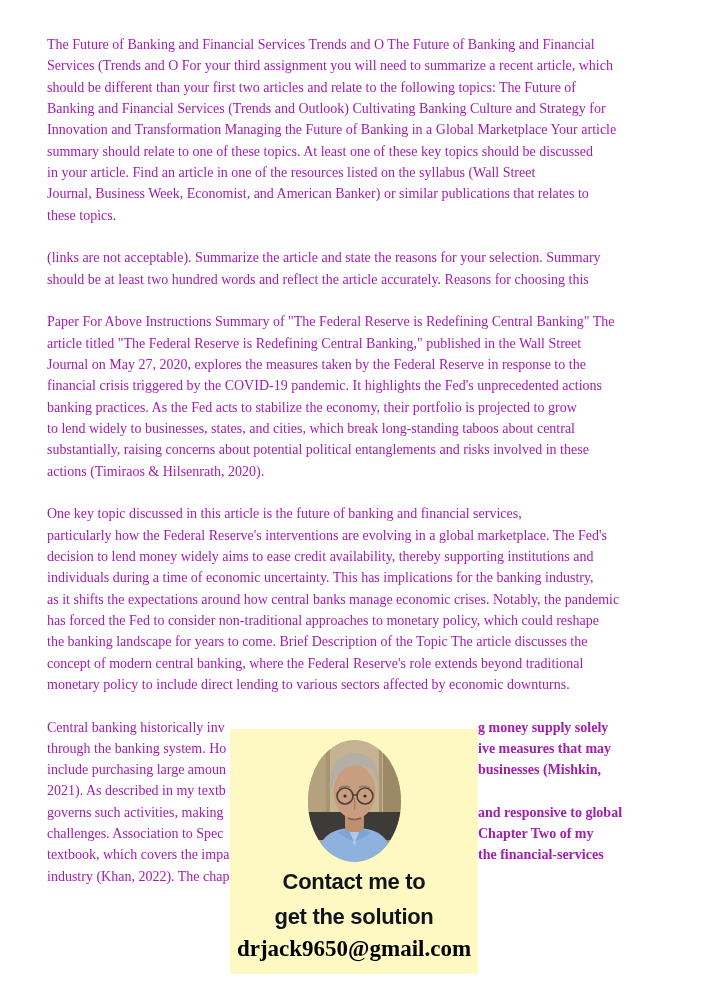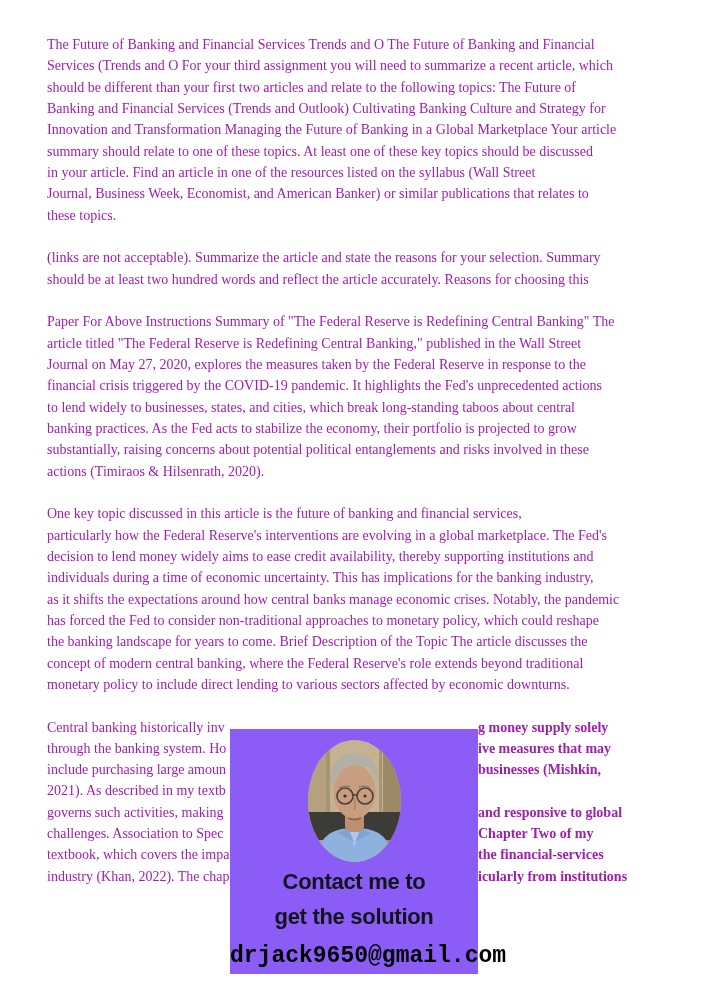--- a/index.html
+++ b/index.html
@@ -31,25 +31,25 @@
   .photo-wrap { margin-top: 11px; height: 122px; }
   .promo-heading {
     font-family: "Liberation Sans", sans-serif;
     font-weight: bold;
     font-size: 22px;
     line-height: 35px;
     letter-spacing: -0.3px;
     margin-top: 2px;
   }
   .promo-email {
-    font-family: Liberation Mono, monospace;
+    font-family: Liberation Serif, serif;
     font-weight: bold;
     font-size: 23px;
     line-height: 30px;
-    margin-top: 7px;
+    margin-top: 0;
   }
 </style>
 </head>
 <body style="background: rgb(255, 255, 255);">
 
 <div class="doc-text" style="color: #a21caf;">
     <div class="para">
       <div class="line">The Future of Banking and Financial Services Trends and O The Future of Banking and Financial</div>
       <div class="line">Services (Trends and O For your third assignment you will need to summarize a recent article, which</div>
       <div class="line">should be different than your first two articles and relate to the following topics: The Future of</div>
@@ -62,22 +62,22 @@
     </div>
     <div class="para">
       <div class="line">(links are not acceptable). Summarize the article and state the reasons for your selection. Summary</div>
       <div class="line">should be at least two hundred words and reflect the article accurately. Reasons for choosing this</div>
     </div>
     <div class="para">
       <div class="line">Paper For Above Instructions Summary of "The Federal Reserve is Redefining Central Banking" The</div>
       <div class="line">article titled "The Federal Reserve is Redefining Central Banking," published in the Wall Street</div>
       <div class="line">Journal on May 27, 2020, explores the measures taken by the Federal Reserve in response to the</div>
       <div class="line">financial crisis triggered by the COVID-19 pandemic. It highlights the Fed's unprecedented actions</div>
+      <div class="line">banking practices. As the Fed acts to stabilize the economy, their portfolio is projected to grow</div>
       <div class="line">to lend widely to businesses, states, and cities, which break long-standing taboos about central</div>
-      <div class="line">banking practices. As the Fed acts to stabilize the economy, their portfolio is projected to grow</div>
       <div class="line">substantially, raising concerns about potential political entanglements and risks involved in these</div>
       <div class="line">actions (Timiraos &amp; Hilsenrath, 2020).</div>
     </div>
     <div class="para">
       <div class="line">One key topic discussed in this article is the future of banking and financial services,</div>
       <div class="line">particularly how the Federal Reserve's interventions are evolving in a global marketplace. The Fed's</div>
       <div class="line">decision to lend money widely aims to ease credit availability, thereby supporting institutions and</div>
       <div class="line">individuals during a time of economic uncertainty. This has implications for the banking industry,</div>
       <div class="line">as it shifts the expectations around how central banks manage economic crises. Notably, the pandemic</div>
       <div class="line">has forced the Fed to consider non-traditional approaches to monetary policy, which could reshape</div>
@@ -86,25 +86,25 @@
       <div class="line">monetary policy to include direct lending to various sectors affected by economic downturns.</div>
     </div>
     <div class="para">
       <div class="line"><span>Central banking historically inv</span><span class="frag-right">g money supply solely</span></div>
       <div class="line"><span>through the banking system. Ho</span><span class="frag-right">ive measures that may</span></div>
       <div class="line"><span>include purchasing large amoun</span><span class="frag-right">businesses (Mishkin,</span></div>
       <div class="line"><span>2021). As described in my textb</span></div>
       <div class="line"><span>governs such activities, making</span><span class="frag-right">and responsive to global</span></div>
       <div class="line"><span>challenges. Association to Spec</span><span class="frag-right">Chapter Two of my</span></div>
       <div class="line"><span>textbook, which covers the impa</span><span class="frag-right">the financial-services</span></div>
-      <div class="line"><span>industry (Khan, 2022). The chap</span><span class="frag-right">icularly from institutions</span></div>
+      <div class="line"><span>industry (Khan, 2022). The chap</span></div>
     </div>
   </div>
 
-<div class="promo" style="background: #8b5cf6;">
+<div class="promo" style="background: #fef9c3;">
   <div class="photo-wrap">
     <svg width="93" height="122" viewBox="0 0 93 122">
       <defs>
         <clipPath id="ovalClip">
             <ellipse cx="46.5" cy="61" rx="46.5" ry="61"></ellipse>
           </clipPath>
       </defs>
       <g clip-path="url(#ovalClip)">
         <rect width="93" height="122" fill="#c4b292"></rect>
         <rect x="0" width="18" height="122" fill="#b5a17e"></rect>

